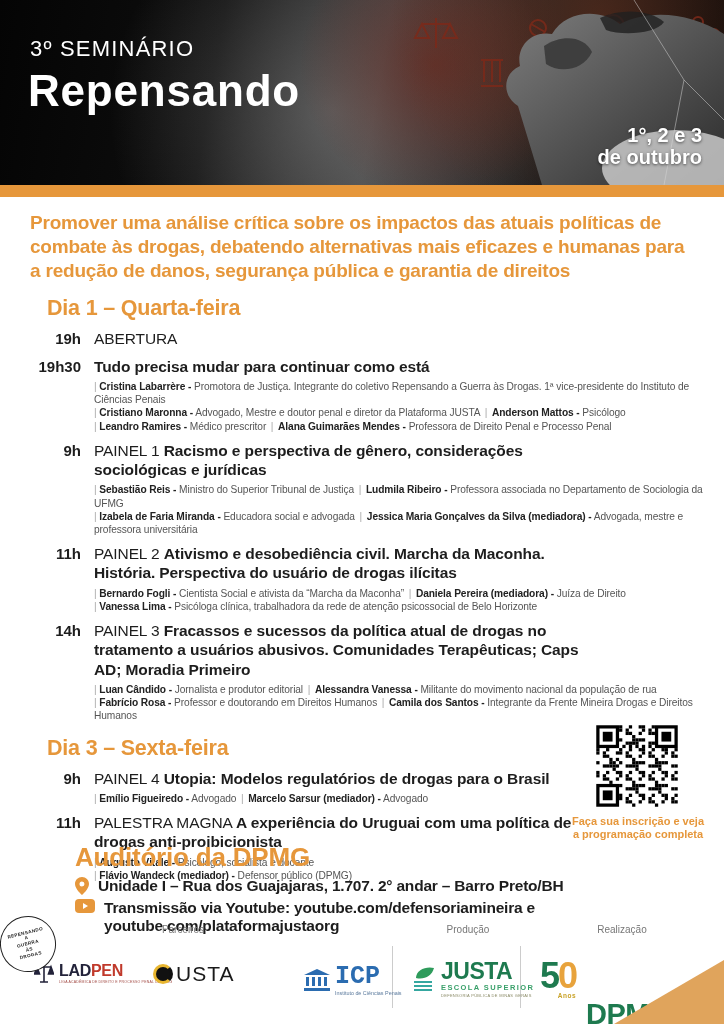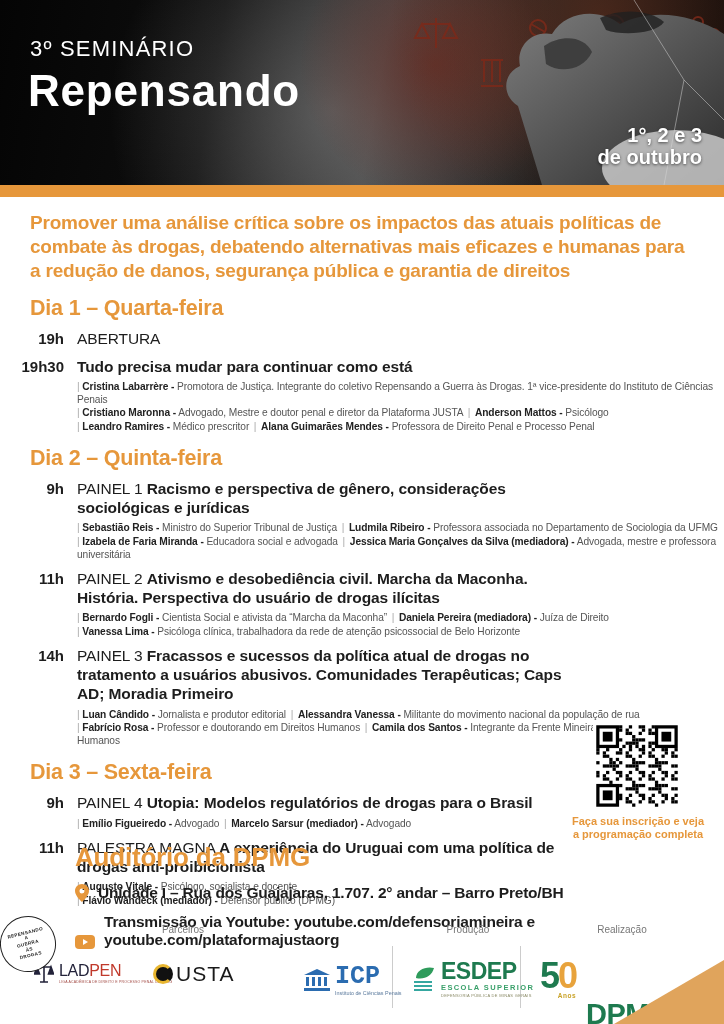--- a/index.html
+++ b/index.html
@@ -23,53 +23,53 @@
   .title{position:absolute;left:28px;top:66px;line-height:1.14;font-weight:700;letter-spacing:.8px;}
   .title .l1{display:block;color:#fff;font-size:44px;}
   .title .l2{display:block;color:var(--accent);font-size:44px;}
   .header-date{position:absolute;right:22px;top:124px;text-align:right;color:#fff;font-weight:700;font-size:20px;line-height:1.12;text-shadow:0 1px 3px rgba(0,0,0,.6);}
   .header-bar{height:12px;background:var(--accent);}
 
   
   .intro{margin:14px 26px 0 30px;color:var(--accent);font-weight:700;font-size:19px;line-height:1.27;letter-spacing:-.2px;}
 
   
-  .schedule{margin-top:2px;}
+  .schedule{margin-top:2px;margin-left:17px;}
   .day-heading{margin:13px 0 0 30px;color:var(--accent);font-size:21.5px;font-weight:700;letter-spacing:-.2px;}
   .session{display:flex;margin-top:8px;padding-left:16px;}
   .session-time{flex:none;width:48px;text-align:right;font-weight:700;font-size:15px;color:var(--ink);padding-top:1px;}
   .session-content{margin-left:13px;}
   .session-title{font-size:15.5px;color:var(--ink);line-height:1.24;letter-spacing:-.1px;max-width:500px;}
   .session-title strong{font-weight:700;}
   .speakers{margin-top:4px;}
   .speaker-line{font-size:10.2px;line-height:1.3;letter-spacing:-.1px;color:var(--role);max-width:642px;}
   .speaker-line .bar{color:#aaa;}
   .speaker-line strong{color:#222;font-weight:700;}
 
   
   .qr-wrap{position:absolute;left:593px;top:722px;width:88px;height:88px;background:#fff;}
   .qr-wrap svg{display:block;width:88px;height:88px;}
   .qr-caption{position:absolute;left:550px;top:815px;width:176px;text-align:center;color:var(--accent);font-weight:700;font-size:11px;line-height:1.22;}
 
   
   .venue{position:absolute;left:75px;top:842px;width:600px;}
   .venue-title{color:var(--accent);font-size:26px;font-weight:700;letter-spacing:-.2px;}
-  .venue-line{display:flex;align-items:flex-end;margin-top:11px;font-size:15.5px;font-weight:700;color:var(--ink);letter-spacing:-.2px;}
+  .venue-line{display:flex;align-items:flex-start;margin-top:4px;font-size:15.5px;font-weight:700;color:var(--ink);letter-spacing:-.2px;}
   .venue-line .vicon{flex:none;margin-right:9px;display:flex;align-items:center;}
 
   
   .footer{position:absolute;left:0;top:916px;width:724px;height:108px;font-family:"Liberation Sans",sans-serif;}
   .flabel{position:absolute;top:8px;font-size:10px;color:#777;width:104px;text-align:center;}
   .flabel.p1{left:131px}.flabel.p2{left:416px}.flabel.p3{left:570px}
   .fdiv{position:absolute;top:30px;width:1px;height:62px;background:#ccc;}
   .fdiv.d1{left:392px}.fdiv.d2{left:520px}
   .logo{position:absolute;display:flex;align-items:center;}
   .ladpen{left:34px;top:46px;}
   .ladpen .txt{margin-left:5px;line-height:1;}
-  .ladpen .abbr{font-size:16px;font-weight:400;color:#23233a;letter-spacing:-.3px;}
+  .ladpen .abbr{font-size:16px;font-weight:700;color:#23233a;letter-spacing:-.3px;}
   .ladpen .abbr .red{color:var(--lad-red);}
   .ladpen .tag{font-size:3.5px;color:#a24a44;margin-top:2px;letter-spacing:.2px;}
   .justa{left:153px;top:46px;}
   .justa .jdot{width:20px;height:20px;border-radius:50%;background:#111;border:3px solid #E8B630;border-right-color:#111;margin-right:3px;}
   .justa .jtxt{font-size:21px;color:#1a1a1a;font-weight:400;letter-spacing:1px;}
   .stamp{left:241px;top:36px;width:56px;height:56px;border:1.6px solid #222;border-radius:50%;display:flex;flex-direction:column;align-items:center;justify-content:center;transform:rotate(-14deg);background:#fff;}
   .stamp div{font-size:4.6px;font-weight:700;color:#222;line-height:1.25;letter-spacing:.4px;}
   .icp{left:304px;top:48px;}
   .icp .bld{margin-right:5px;display:flex;}
   .icp .txt{line-height:1;}
@@ -175,21 +175,20 @@
             <div class="session-title"><strong>Tudo precisa mudar para continuar como está</strong></div>
             <div class="speakers">
               <div class="speaker-line"><span class="bar">| </span><strong>Cristina Labarrère -</strong><span> Promotora de Justiça. Integrante do coletivo Repensando a Guerra às Drogas. 1ª vice-presidente do Instituto de Ciências Penais </span></div>
               <div class="speaker-line"><span class="bar">| </span><strong>Cristiano Maronna -</strong><span> Advogado, Mestre e doutor penal e diretor da Plataforma JUSTA </span><span class="bar"> |  </span><strong>Anderson Mattos -</strong><span> Psicólogo </span></div>
               <div class="speaker-line"><span class="bar">| </span><strong>Leandro Ramires -</strong><span> Médico prescritor </span><span class="bar"> |  </span><strong>Alana Guimarães Mendes -</strong><span> Professora de Direito Penal e Processo Penal </span></div>
             </div>
           </div>
         </div>
       </section>
       <section class="day">
-        <h2 class="day-heading">Dia 2 – Quinta-feira</h2>
         <div class="session">
           <div class="session-time">9h</div>
           <div class="session-content">
             <div class="session-title"><span class="session-label">PAINEL 1  </span><strong>Racismo e perspectiva de gênero, considerações sociológicas e jurídicas</strong></div>
             <div class="speakers">
               <div class="speaker-line"><span class="bar">| </span><strong>Sebastião Reis -</strong><span> Ministro do Superior Tribunal de Justiça </span><span class="bar"> |  </span><strong>Ludmila Ribeiro -</strong><span> Professora associada no Departamento de Sociologia da UFMG </span></div>
               <div class="speaker-line"><span class="bar">| </span><strong>Izabela de Faria Miranda -</strong><span> Educadora social e advogada </span><span class="bar"> |  </span><strong>Jessica Maria Gonçalves da Silva (mediadora) -</strong><span> Advogada, mestre e professora universitária </span></div>
             </div>
           </div>
         </div>
@@ -501,21 +500,21 @@
     </div>
 
     <div class="logo esdep">
       <span class="leaf">
         <svg width="24" height="26" viewBox="0 0 24 26">
             <path d="M4 12 C4 4 14 0 22 2 C20 10 12 14 4 12 Z" fill="#2E9B5B"></path>
             <path d="M2 15 h18 v2 H2 Z M2 19 h18 v2 H2 Z M2 23 h18 v2 H2 Z" fill="#35A7A0"></path>
           </svg>
       </span>
       <div class="txt">
-        <div class="name">ESDEP</div>
+        <div class="name">JUSTA</div>
         <div class="sub">ESCOLA SUPERIOR</div>
         <div class="tag">DEFENSORIA PÚBLICA DE MINAS GERAIS</div>
       </div>
     </div>
 
     <div class="logo dpmg">
       <div class="num"><span>5</span><span class="zero">0</span>
         <span class="anos">Anos</span>
       </div>
       <div class="txt">

